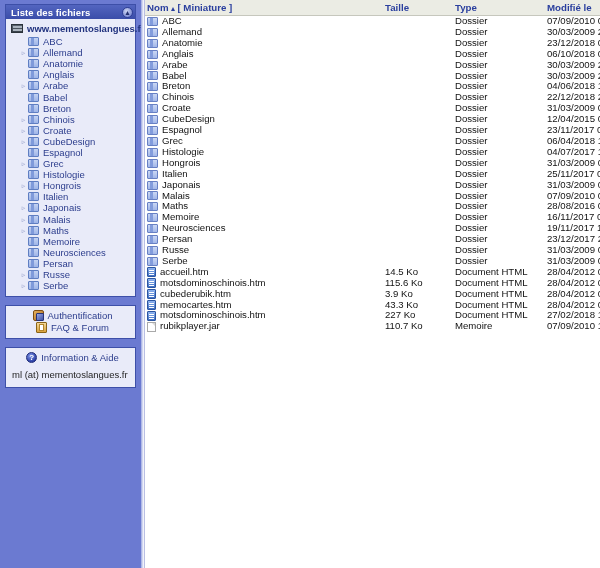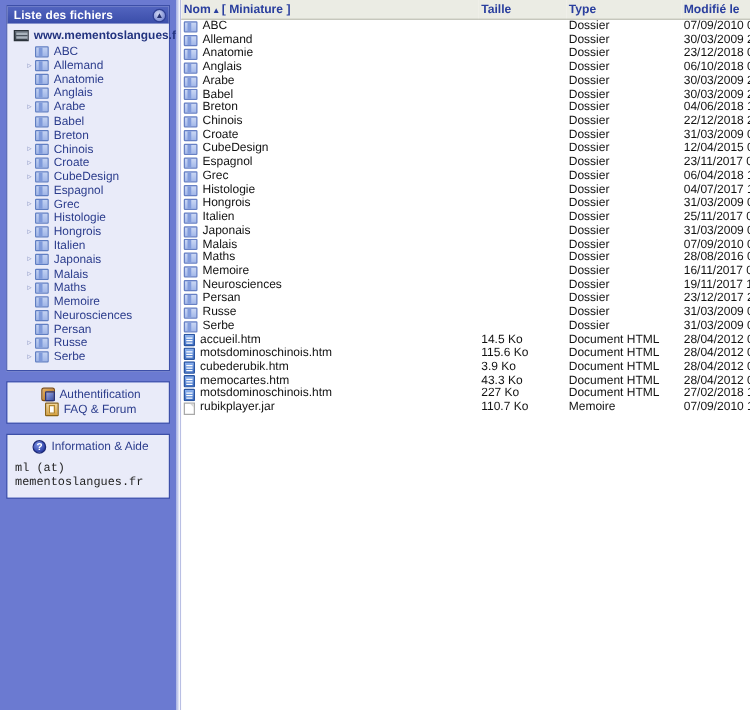--- a/index.html
+++ b/index.html
@@ -182,21 +182,20 @@
     color: #ffffff;
     font-size: 8px;
     font-weight: bold;
     line-height: 9px;
     text-align: center;
   }
   .info-mail {
     padding: 6px 3px 2px 3px;
     color: #1f1f1f;
     font-size: 9.5px;
-    font-family: Liberation Mono, monospace;
   }
 
   
   #filepane {
     flex: 1 1 auto;
     height: 568px;
     background: #ffffff;
     overflow: hidden;
     position: relative;
   }

